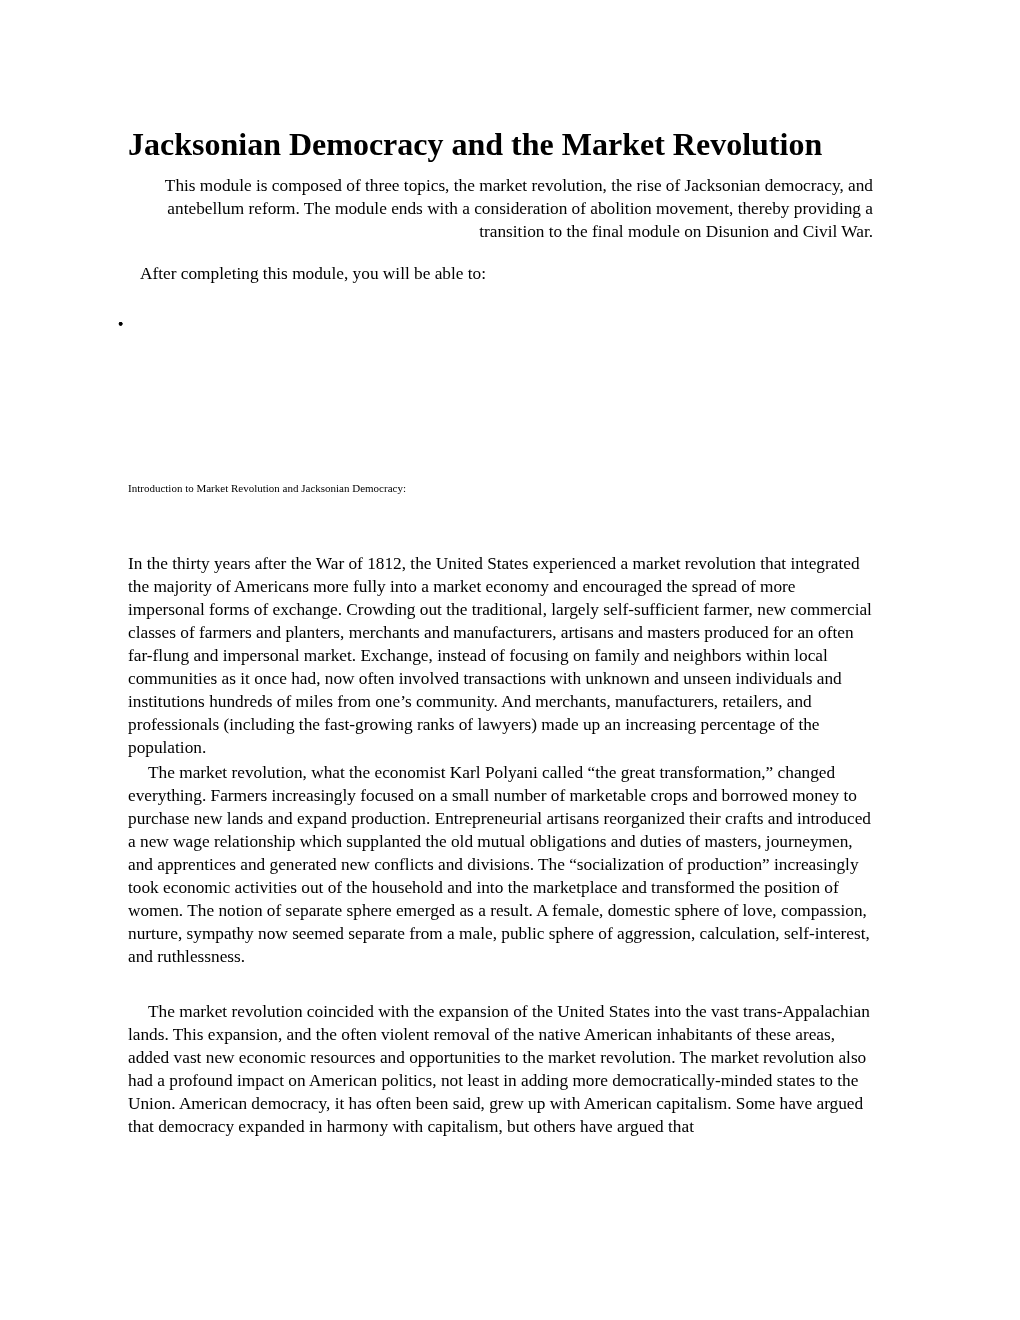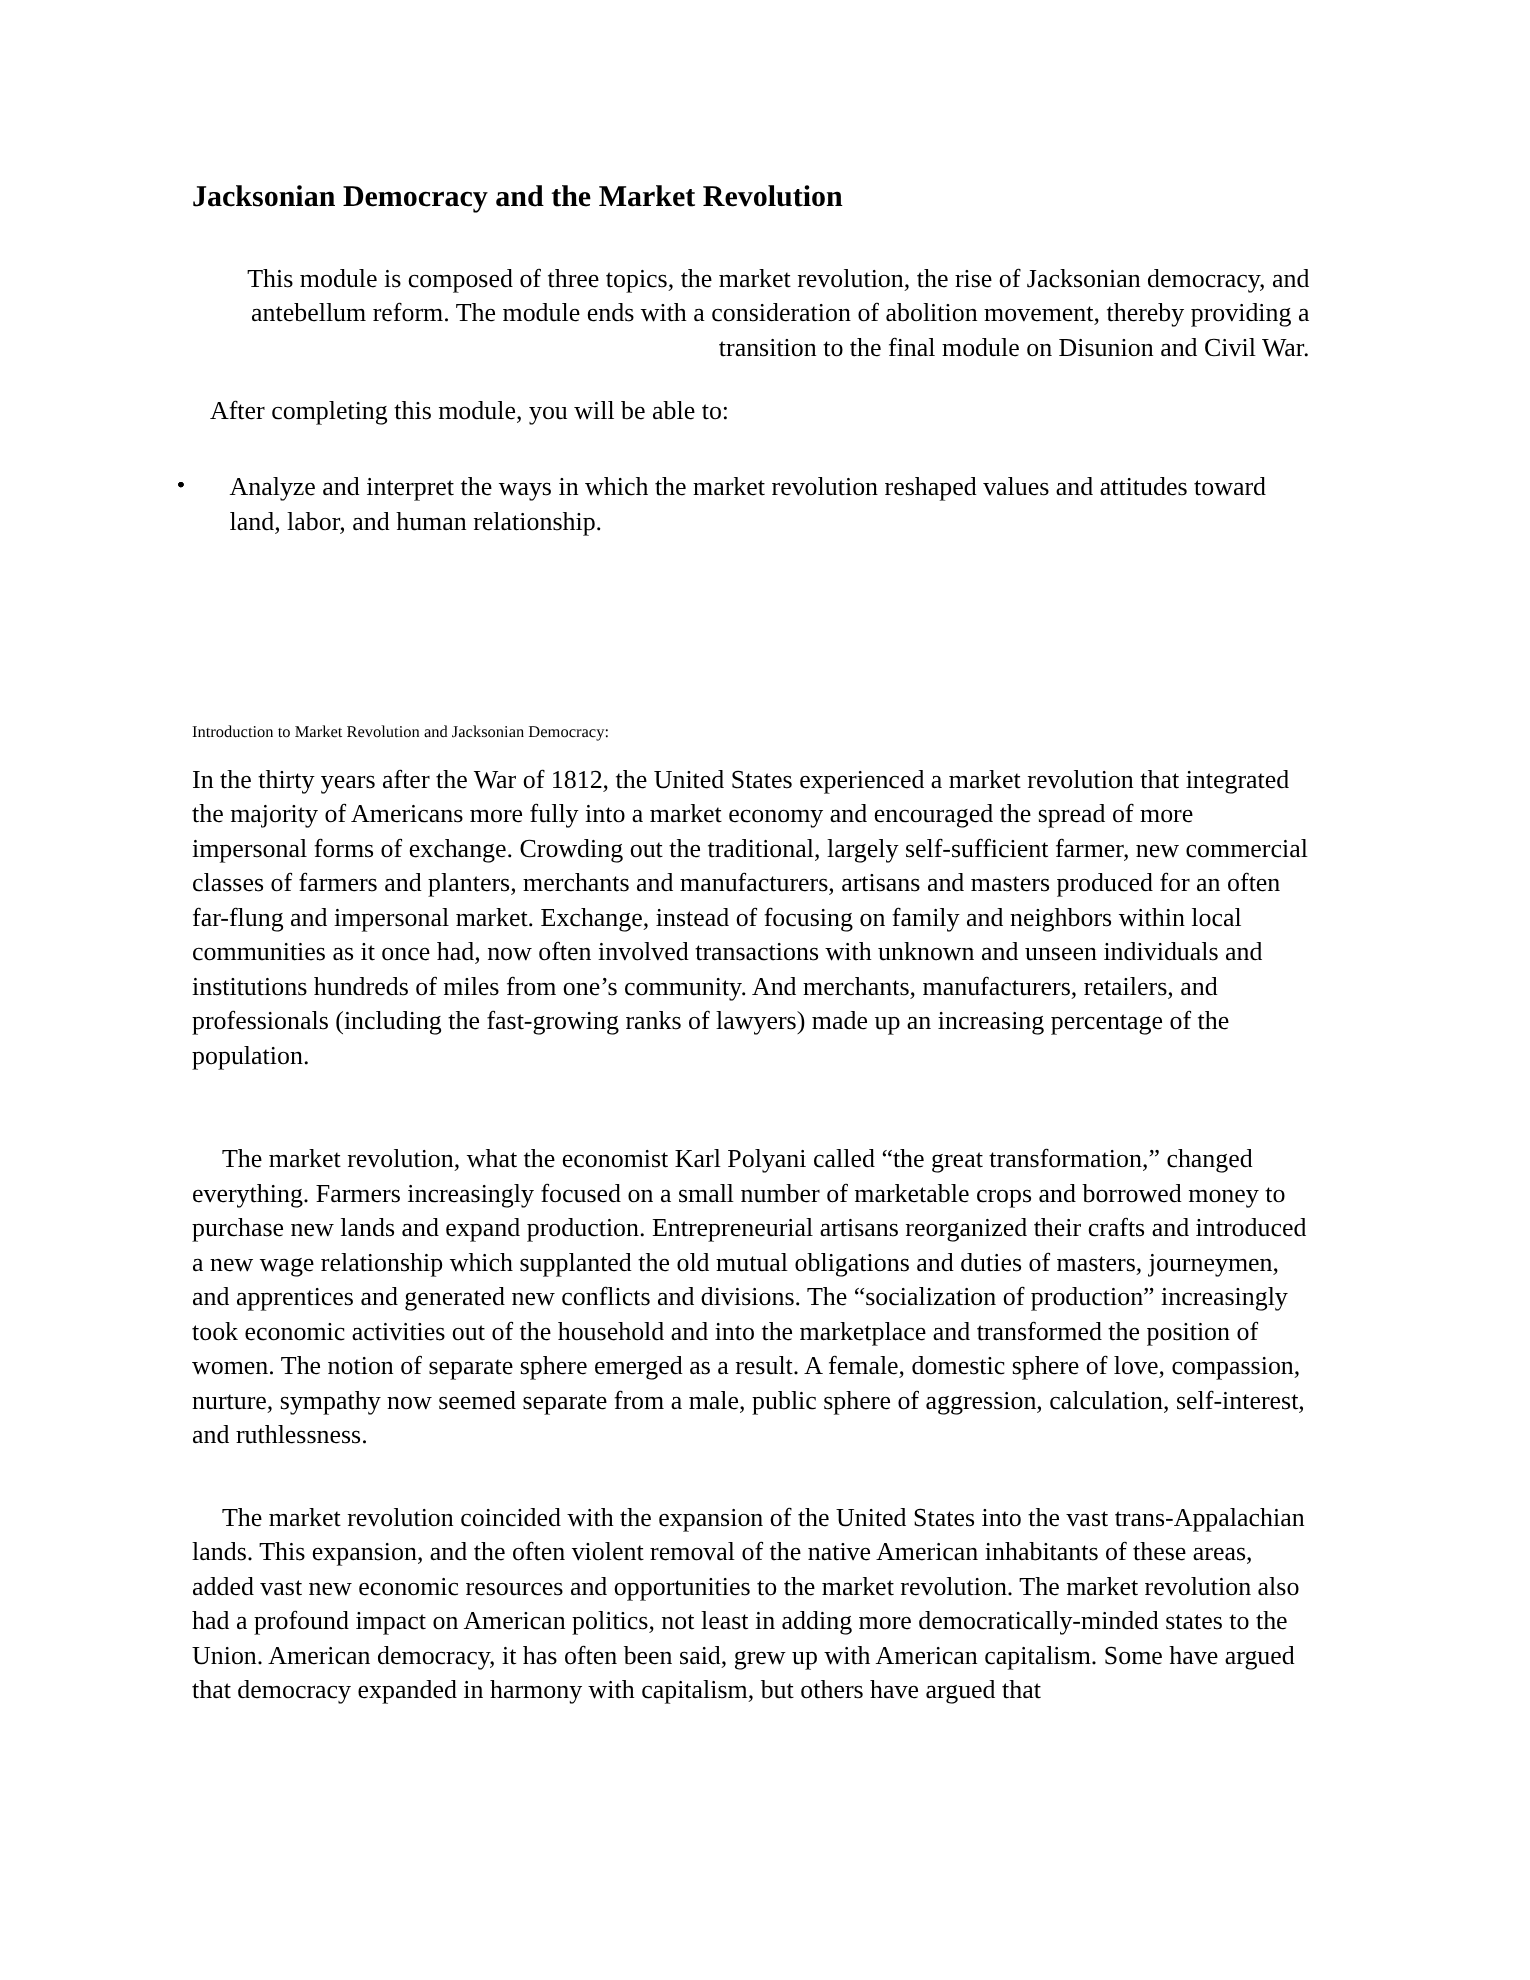--- a/index.html
+++ b/index.html
@@ -2,31 +2,31 @@
 <html><head>
   <meta charset="utf-8">
   <style>
     html, body { margin: 0; padding: 0; background: #ffffff; }
     body { width: 1020px; height: 1320px; position: relative; overflow: hidden; }
     .page {
       position: absolute; left: 128px; top: 0; width: 750px;
       font-family: "Liberation Serif", serif; color: #000; font-size: 17.3px; line-height: 23px;
     }
     .title {
-      position: absolute; top: 116px; left: 0; margin: 0;
-      font-family: "Liberation Serif", serif; font-weight: bold; font-size: 20px; line-height: 30px; white-space: nowrap;
+      position: absolute; top: 129px; left: 0; margin: 0;
+      font-family: "Liberation Serif", serif; font-weight: bold; font-size: 32px; line-height: 30px; white-space: nowrap;
     }
     .intro { position: absolute; top: 174px; left: 0; width: 745px; margin: 0; text-align: right; }
     .lead { position: absolute; top: 250px; left: 0; margin: 12px; }
     .objectives { position: absolute; top: 313px; left: 0; width: 740px; margin: 0; padding: 0; list-style: none; }
     .objectives li { position: relative; padding-left: 25px; margin: 0; }
     .objectives li .bullet { position: absolute; left: -10px; top: 0; font-size: 15px; }
     .section-heading { position: absolute; top: 477px; left: 0; margin: 0; font-weight: normal; font-size: 11px; white-space: nowrap; }
     .body-para { position: absolute; left: 0; width: 745px; margin: 0; }
-    .p1 { top: 508px; }
+    .p1 { top: 552px; }
     .p2 { top: 761px; }
     .p3 { top: 1000px; }
     .indent { text-indent: 20px; }
   </style>
 </head>
 <body>
 
 <div class="page">
   <h1 class="title">Jacksonian Democracy and the Market Revolution</h1>
 
@@ -36,21 +36,20 @@
 
   <ul class="objectives">
     <li>
       <span class="bullet">•</span>
     </li>
     <li>
       <span class="bullet">•</span>
     </li>
     <li>
       <span class="bullet">•</span>
-      <span>Analyze and interpret the ways in which the market revolution reshaped values and attitudes toward land, labor, and human relationship.</span>
     </li>
   </ul>
 
   <h2 class="section-heading">Introduction to Market Revolution and Jacksonian Democracy:</h2>
 
   <p class="body-para p1">In the thirty years after the War of 1812, the United States experienced a market revolution that integrated the majority of Americans more fully into a market economy and encouraged the spread of more impersonal forms of exchange. Crowding out the traditional, largely self-sufficient farmer, new commercial classes of farmers and planters, merchants and manufacturers, artisans and masters produced for an often far-flung and impersonal market. Exchange, instead of focusing on family and neighbors within local communities as it once had, now often involved transactions with unknown and unseen individuals and institutions hundreds of miles from one’s community. And merchants, manufacturers, retailers, and professionals (including the fast-growing ranks of lawyers) made up an increasing percentage of the population.</p>
   <p class="body-para p2 indent">The market revolution, what the economist Karl Polyani called “the great transformation,” changed everything. Farmers increasingly focused on a small number of marketable crops and borrowed money to purchase new lands and expand production. Entrepreneurial artisans reorganized their crafts and introduced a new wage relationship which supplanted the old mutual obligations and duties of masters, journeymen, and apprentices and generated new conflicts and divisions. The “socialization of production” increasingly took economic activities out of the household and into the marketplace and transformed the position of women. The notion of separate sphere emerged as a result. A female, domestic sphere of love, compassion, nurture, sympathy now seemed separate from a male, public sphere of aggression, calculation, self-interest, and ruthlessness.</p>
   <p class="body-para p3 indent">The market revolution coincided with the expansion of the United States into the vast trans-Appalachian lands. This expansion, and the often violent removal of the native American inhabitants of these areas, added vast new economic resources and opportunities to the market revolution. The market revolution also had a profound impact on American politics, not least in adding more democratically-minded states to the Union. American democracy, it has often been said, grew up with American capitalism. Some have argued that democracy expanded in harmony with capitalism, but others have argued that</p>
 </div>
 

